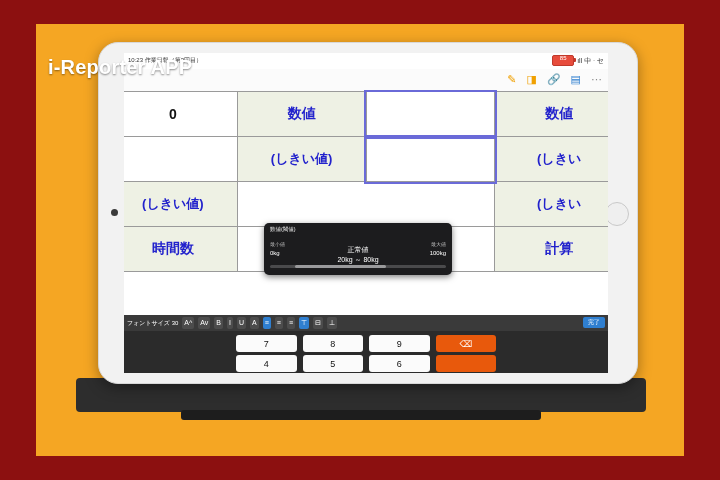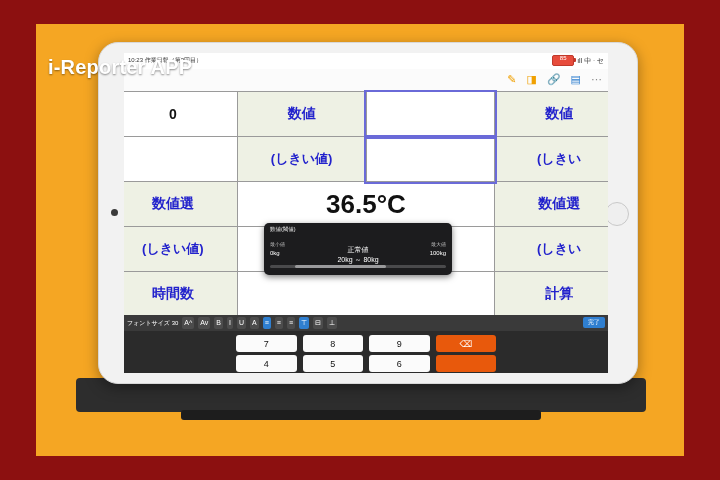--- a/index.html
+++ b/index.html
@@ -188,25 +188,20 @@
             <td class="white">0</td>
             <td>数値</td>
             <td class="sel"></td>
             <td>数値</td>
           </tr>
           <tr>
             <td class="white"></td>
             <td class="small">(しきい値)</td>
             <td class="sel"></td>
             <td class="small">(しきい</td>
-          </tr>
-          <tr>
-            <td>数値選</td>
-            <td class="temp" colspan="2">36.5°C</td>
-            <td>数値選</td>
           </tr>
           <tr>
             <td class="small">(しきい値)</td>
             <td class="temp" colspan="2"></td>
             <td class="small">(しきい</td>
           </tr>
           <tr>
             <td>時間数</td>
             <td class="white" colspan="2"></td>
             <td>計算</td>

